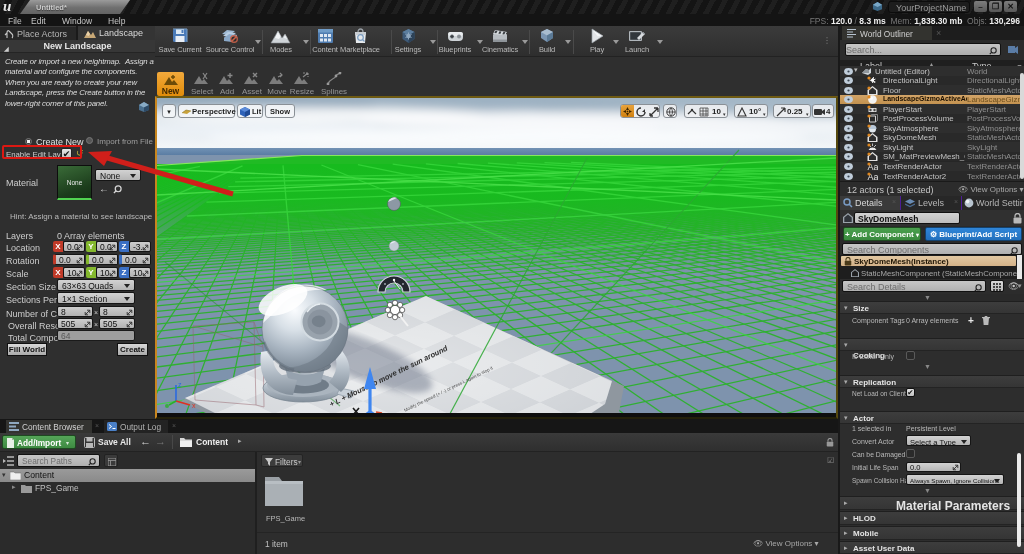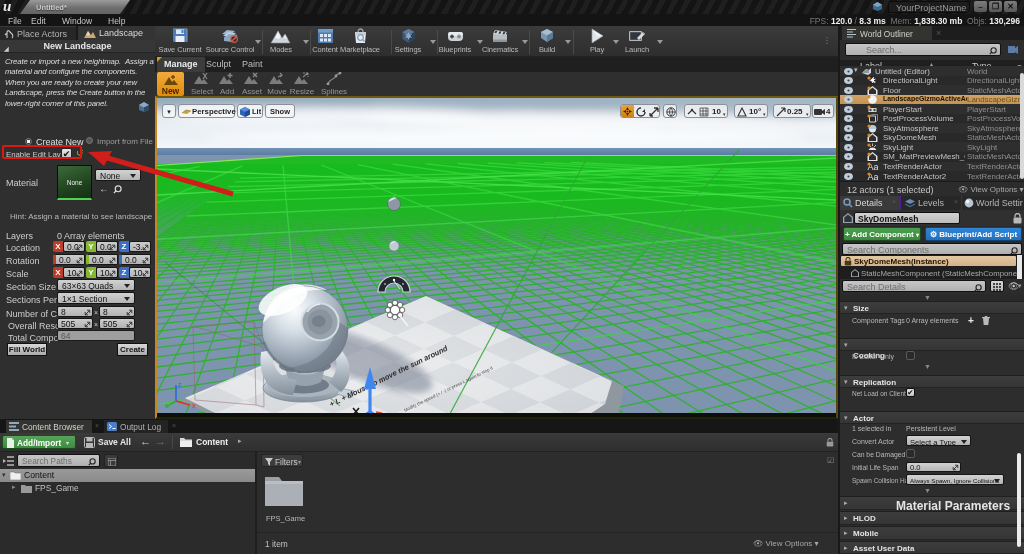--- a/index.html
+++ b/index.html
@@ -278,25 +278,20 @@
           <rect x="1" y="3" width="13" height="10" rx="1" fill="#b0b6bb"></rect>
           <rect x="2.2" y="4.2" width="10.6" height="7.6" fill="#31373c"></rect>
           <path d="M9 10l6-6 2 2-6 6z" fill="#d8dcdf"></path>
           <path d="M15 4l2 2-1 .6-1.6-1.6z" fill="#8f969c"></path>
         </svg>Launch</div>
     <div class="tbarrow" style="left:502px;"></div>
     <div class="abs" style="left:668px;top:10px;width:8px;height:12px;color:#8a8a8a;font-size:8px;">⋮</div>
   </div>
 
   <div id="ribbon">
-    <div id="rtabs">
-      <div class="rtab" id="rtab-active" style="left:2px;">Manage<span style="position:absolute;left:0;top:0;border-left:5px solid #e8930c;border-bottom:5px solid transparent;"></span></div>
-      <div class="rtab" style="left:44px;">Sculpt</div>
-      <div class="rtab" style="left:80px;">Paint</div>
-    </div>
     <div id="rnew"><svg width="16" height="12" viewBox="0 0 16 12" style="margin-top:2px;">
           <path d="M1 11L6 3l3 5 2-2 4 5z" fill="#6b4a08"></path>
           <path d="M10 1v4M8 3h4" stroke="#6b4a08" stroke-width="1.4"></path>
         </svg><div style="margin-top:-2px;">New</div></div>
     <div class="rico" style="left:30px;"><svg width="16" height="13" viewBox="0 0 16 13">
           <path d="M0 12L5 4l3 5 2-2 4 5z" fill="#8a8a8a" opacity=".85"></path>
           <path d="M9 1l4 6M13 1l-4 6" stroke="#888" stroke-width="1.2"></path>
         </svg><div>Select</div></div>
     <div class="rico" style="left:55px;"><svg width="16" height="13" viewBox="0 0 16 13">
           <path d="M0 12L5 4l3 5 2-2 4 5z" fill="#8a8a8a" opacity=".85"></path>
@@ -923,21 +918,21 @@
             <g stroke="#b8c4d0" stroke-width="1.2">
               <path d="M1 1.5h9M1 4h6M1 6.5h9M1 9h6"></path>
             </g>
           </svg>
         <span class="abs" style="left:18px;top:2.5px;color:#cfcfcf;font-size:8.3px;">World Outliner</span>
       </div>
       <span class="abs" style="left:96px;top:2px;color:#555;">×</span>
     </div>
     <div class="abs" style="left:0;top:14px;width:184px;height:20px;background:#2c2c2c;">
       <div class="abs" style="left:5px;top:3px;width:156px;height:13px;background:linear-gradient(#c6c6c6,#b0b0b0);border:1px solid #111;border-radius:2px;">
-        <span class="abs" style="left:20px;top:1px;color:#6e6e6e;">Search...</span>
+        <span class="abs" style="left:0;top:1px;color:#6e6e6e;">Search...</span>
         <svg style="position:absolute;right:3px;top:2.5px;width:8px;height:8px;" viewBox="0 0 8 8">
             <circle cx="4.6" cy="3.4" r="2.6" fill="none" stroke="#222" stroke-width="1.1"></circle>
             <path d="M2.8 5.2L0.8 7.2" stroke="#222" stroke-width="1.2"></path>
           </svg>
       </div>
       <svg class="abs" style="left:166px;top:4px;" width="13" height="12" viewBox="0 0 13 12">
           <path d="M2 2h7v7H2z" fill="#5a7ca6"></path>
           <path d="M9 4l3-2v8l-3-2z" fill="#5a7ca6"></path>
         </svg>
     </div>

